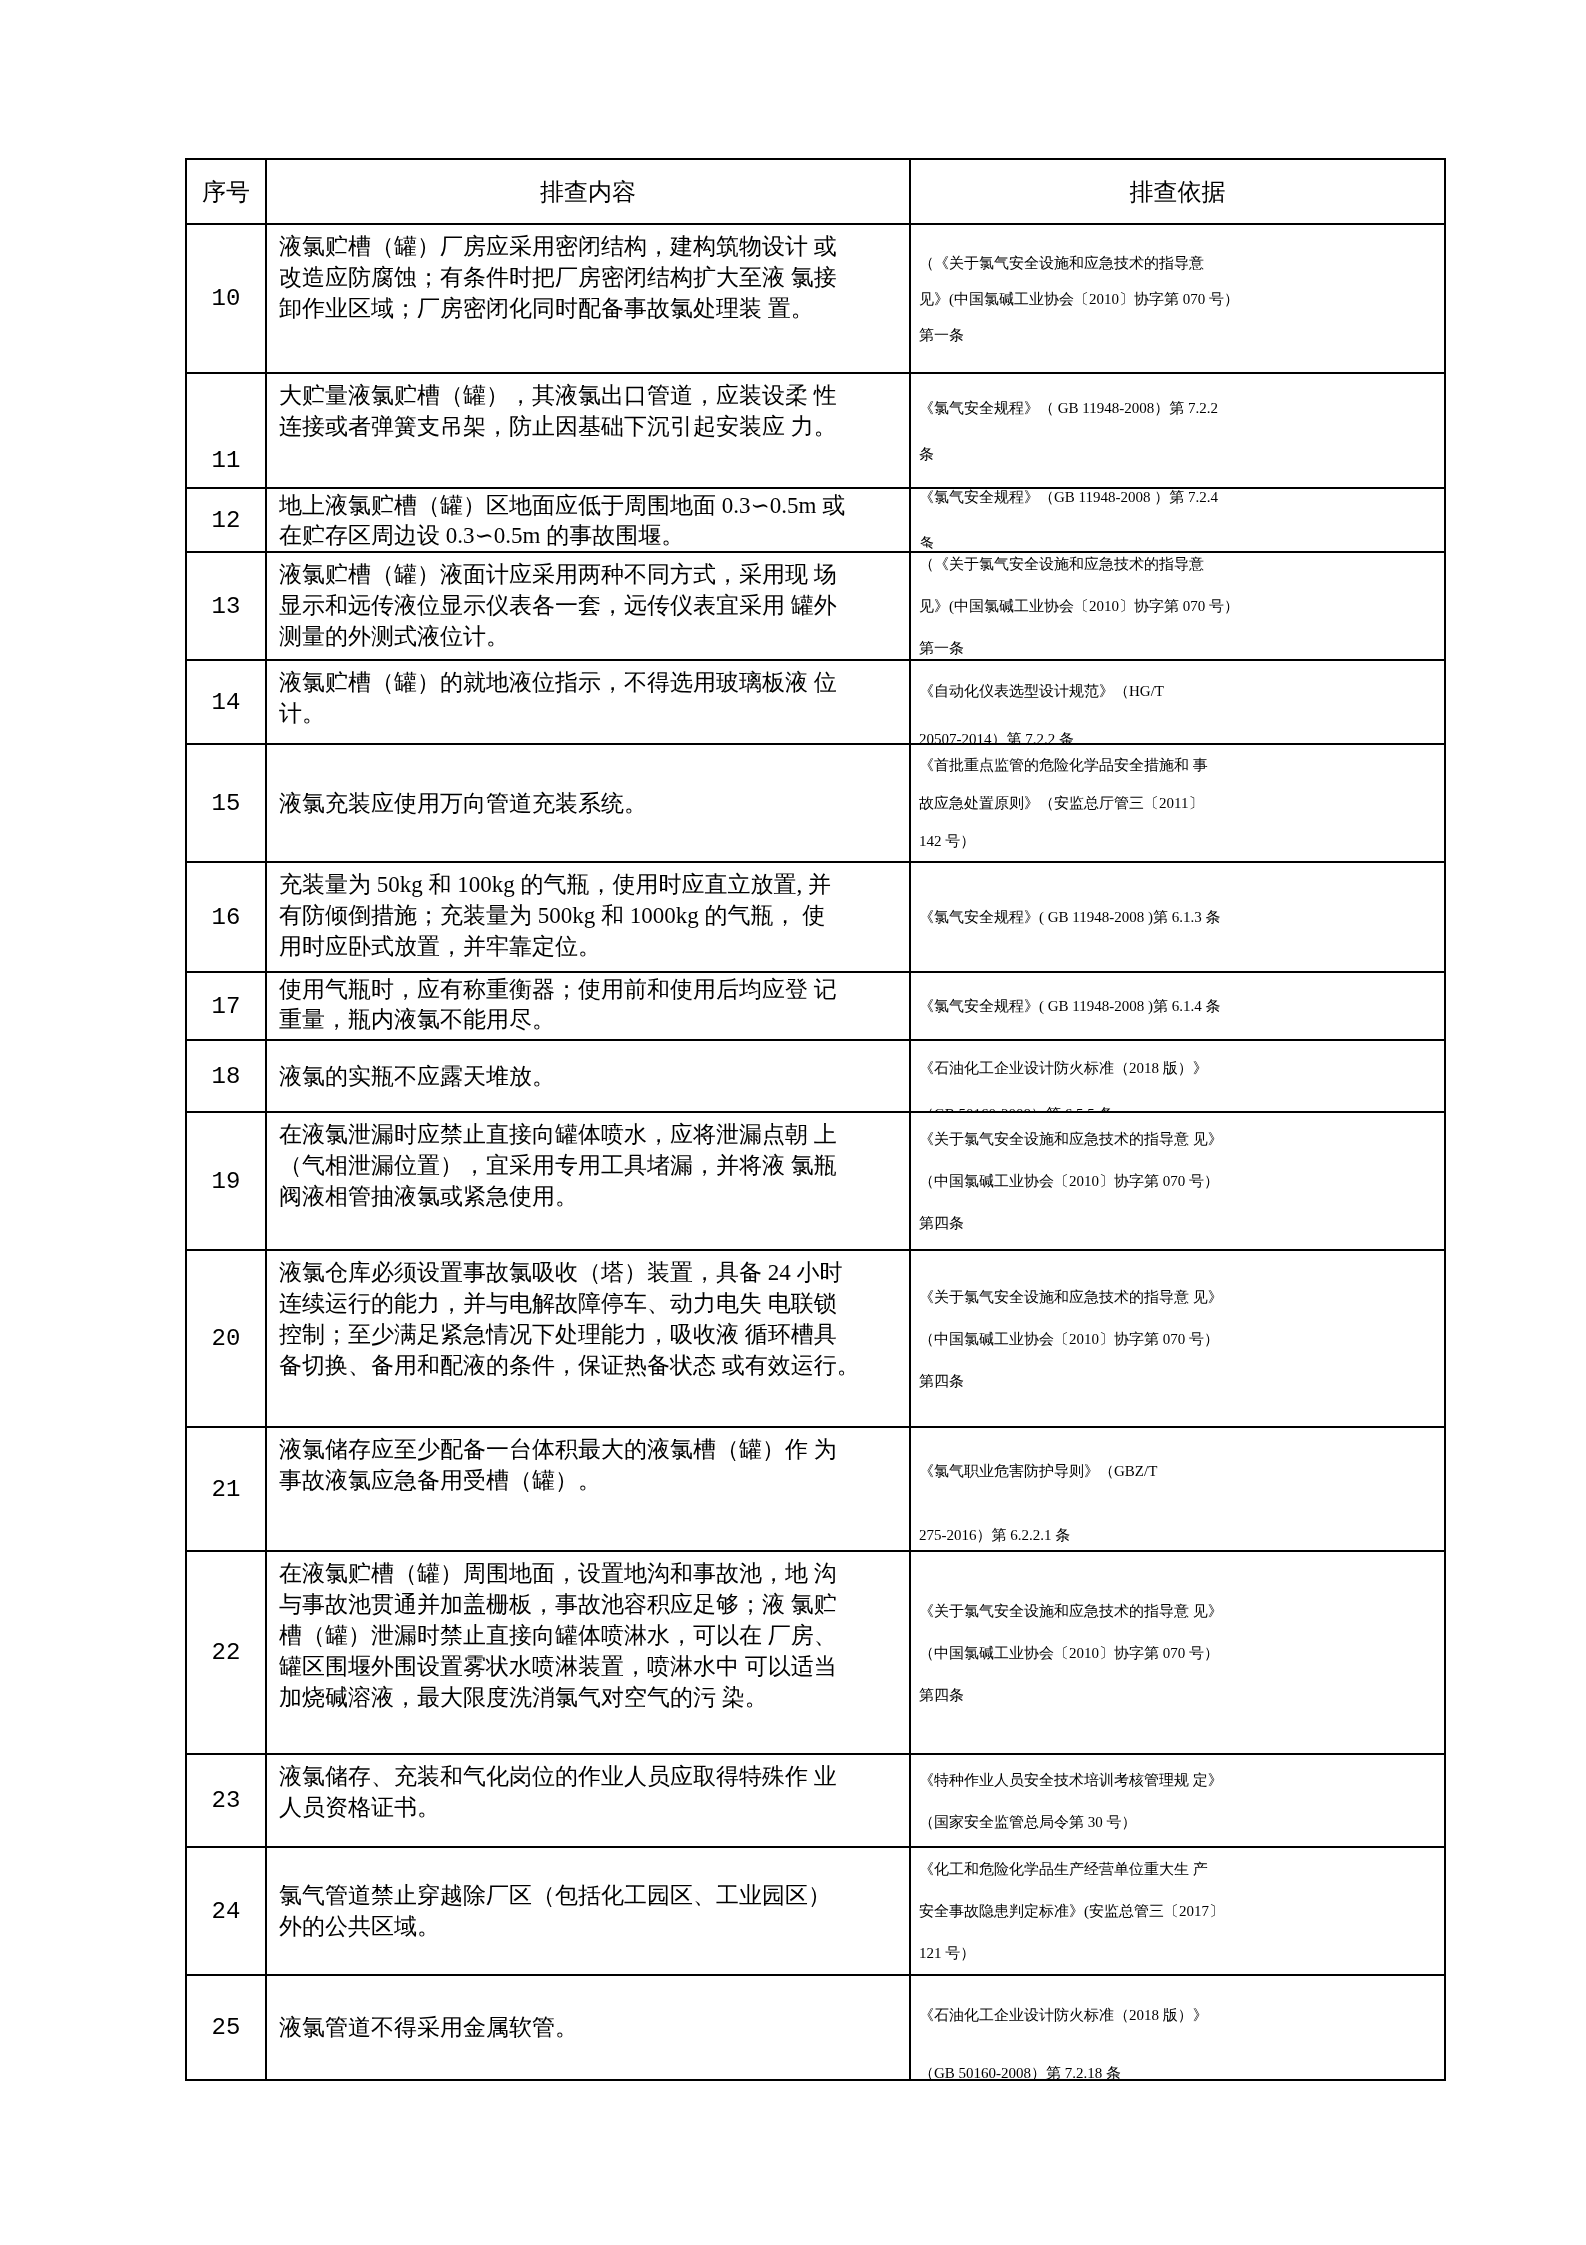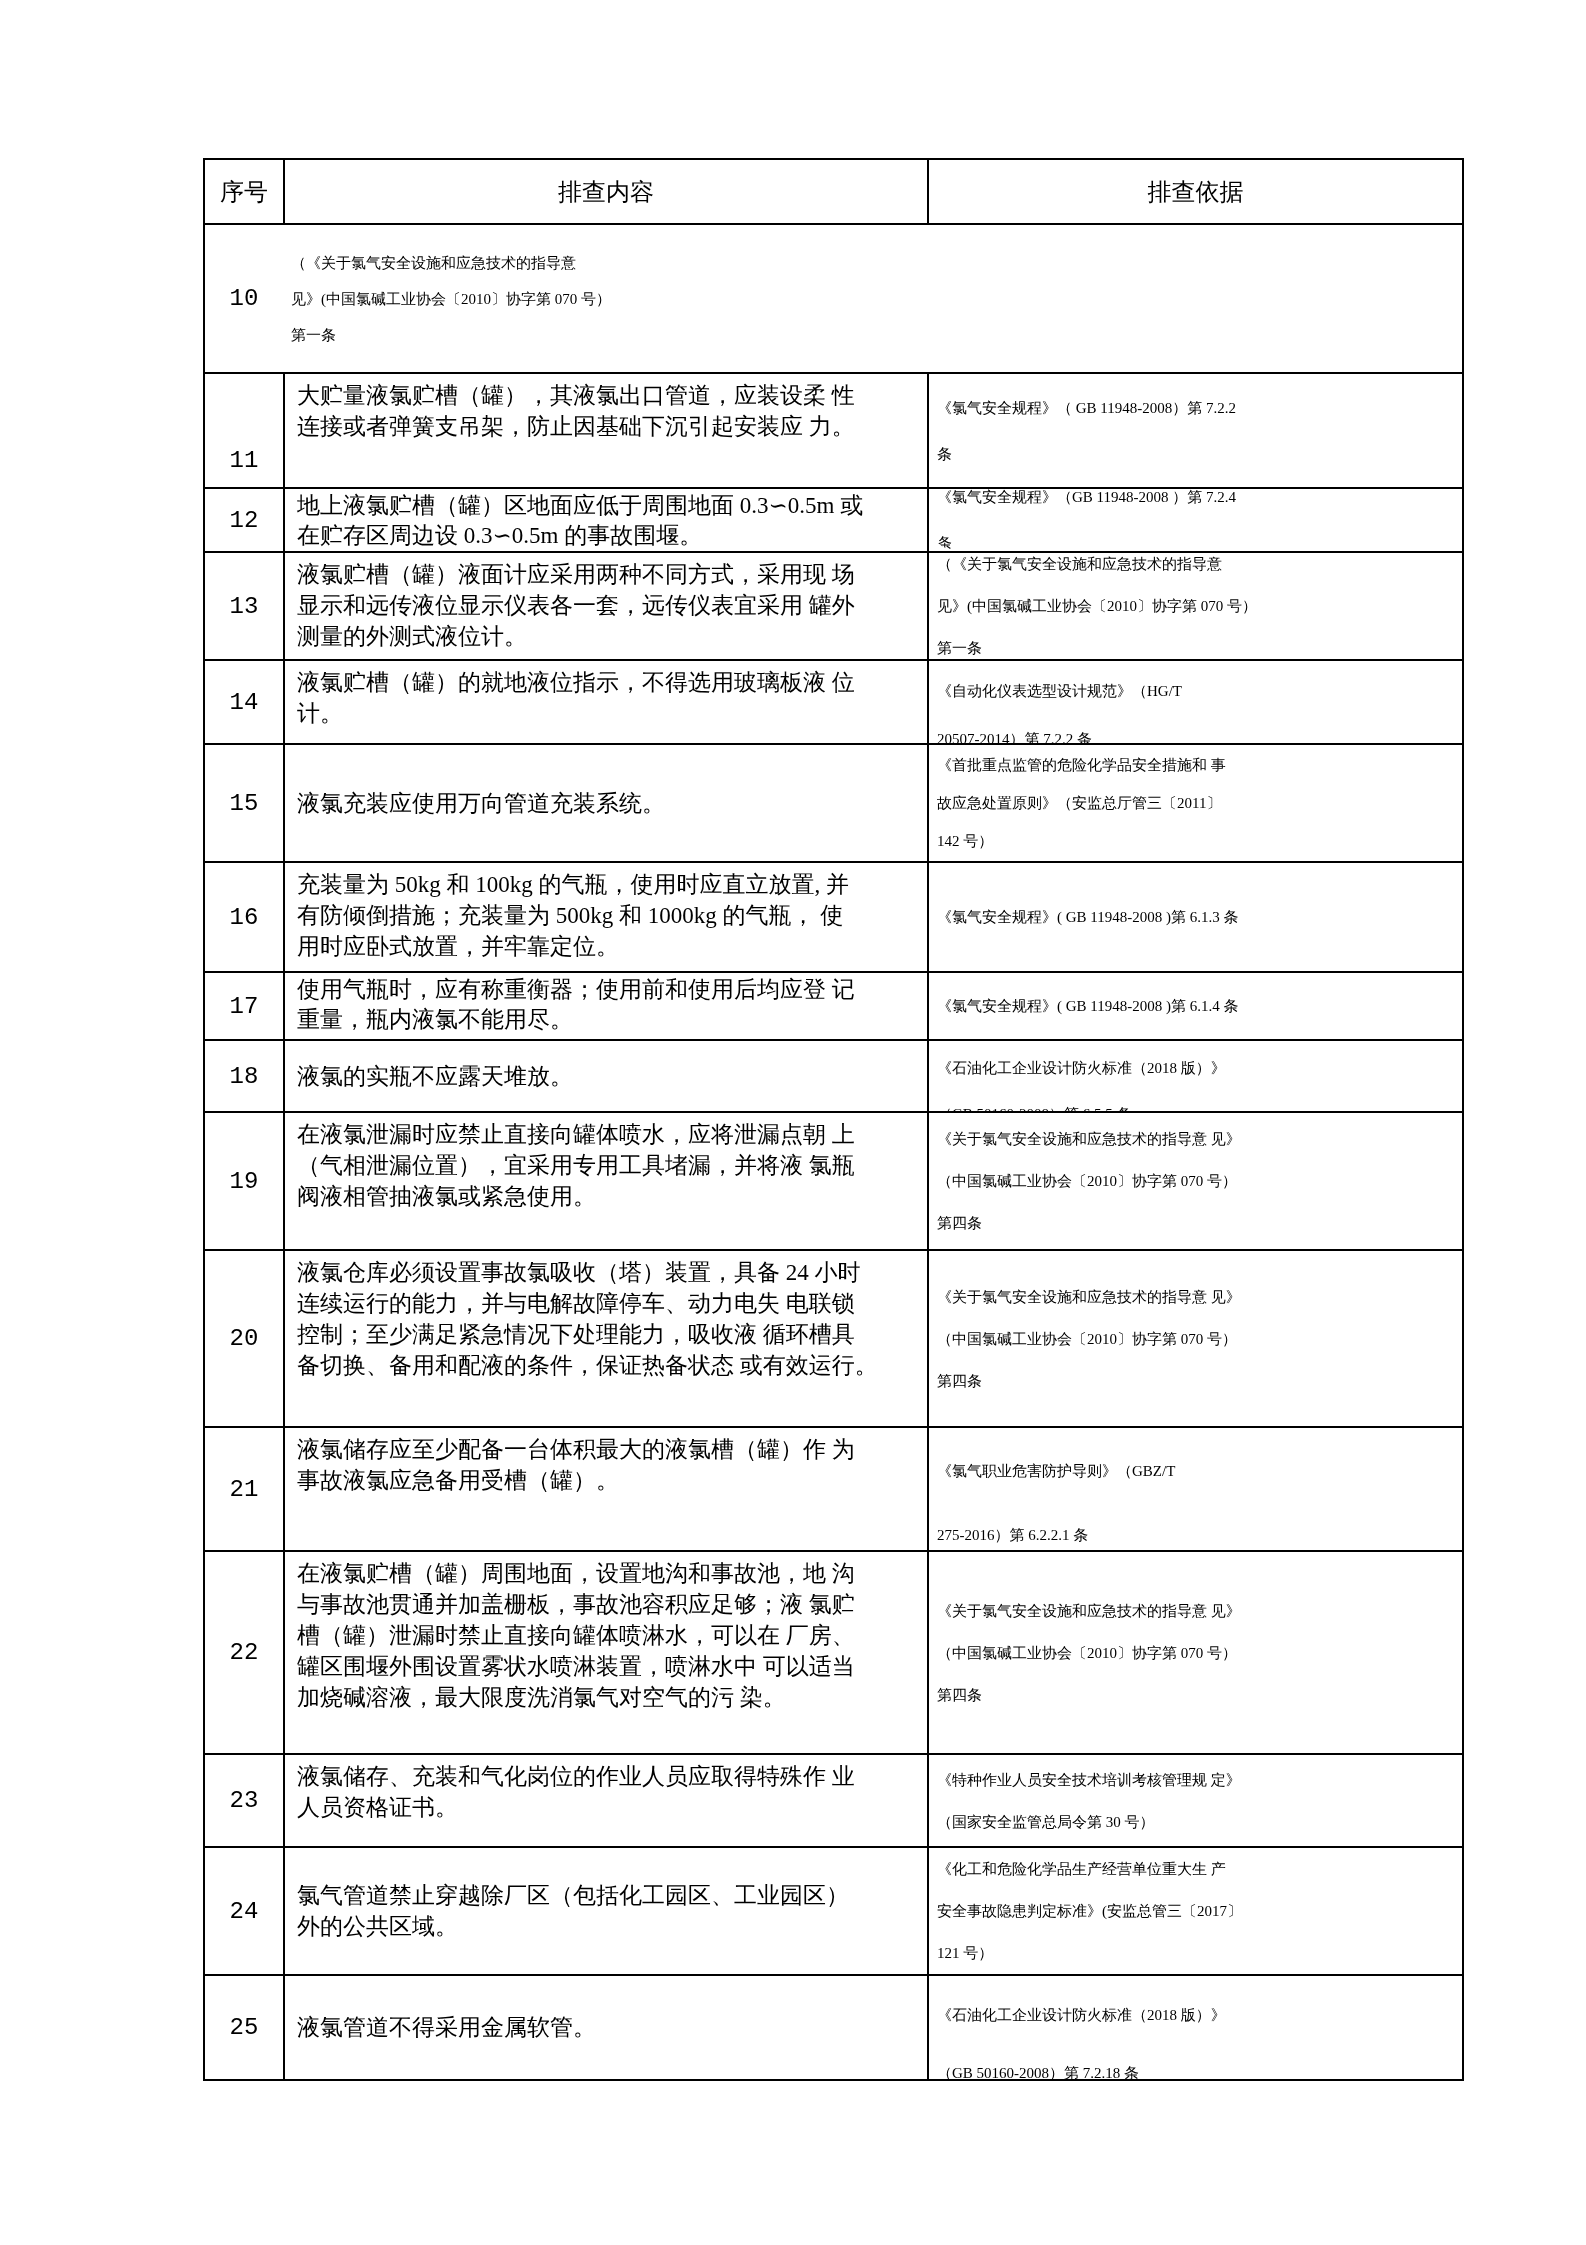--- a/index.html
+++ b/index.html
@@ -1,19 +1,19 @@
 <!DOCTYPE html>
 <html><head>
 <meta charset="utf-8">
 <style>
   html,body{margin:0;padding:0;}
   body{background:#ffffff;}
   .page{position:relative;width:1586px;height:2245px;background:#ffffff;
         font-family:"Liberation Serif","DejaVu Serif",serif;color:#000000;overflow:hidden;}
-  .table{position:absolute;left:203px;top:158px;width:1257px;border:2px solid #000;box-sizing:content-box;}
+  .table{position:absolute;left:185px;top:158px;width:1257px;border:2px solid #000;box-sizing:content-box;}
   .thead{display:flex;height:63px;}
   .trow{display:flex;border-top:2px solid #000;box-sizing:border-box;}
   .cell{box-sizing:border-box;overflow:hidden;}
   .th{display:flex;align-items:center;justify-content:center;font-size:24px;box-sizing:border-box;}
   .th-no{width:78px;flex:none;}
   .th-content{width:646px;flex:none;border-left:2px solid #000;border-right:2px solid #000;}
   .th-basis{flex:1;}
   .num{width:78px;flex:none;display:flex;align-items:center;justify-content:center;font-size:24px;font-family:Liberation Mono, monospace;}
   .content{width:646px;flex:none;border-left:2px solid #000;border-right:2px solid #000;
            font-size:23px;line-height:31px;padding:6px 10px 0 12px;white-space:pre-wrap;}
@@ -44,20 +44,23 @@
   <div class="table">
 
     <div class="thead">
       <div class="th th-no">序号</div>
       <div class="th th-content">排查内容</div>
       <div class="th th-basis">排查依据</div>
     </div>
 
     <div class="trow r0">
       <div class="cell num">10</div>
+      <div class="cell content">液氯贮槽（罐）厂房应采用密闭结构，建构筑物设计 或
+改造应防腐蚀；有条件时把厂房密闭结构扩大至液 氯接
+卸作业区域；厂房密闭化同时配备事故氯处理装 置。</div>
       <div class="cell basis">（《关于氯气安全设施和应急技术的指导意
 见》(中国氯碱工业协会〔2010〕协字第 070 号）
 第一条</div>
     </div>
 
     <div class="trow r1">
       <div class="cell num">11</div>
       <div class="cell content">大贮量液氯贮槽（罐），其液氯出口管道，应装设柔 性
 连接或者弹簧支吊架，防止因基础下沉引起安装应 力。</div>
       <div class="cell basis">《氯气安全规程》（ GB 11948-2008）第 7.2.2

